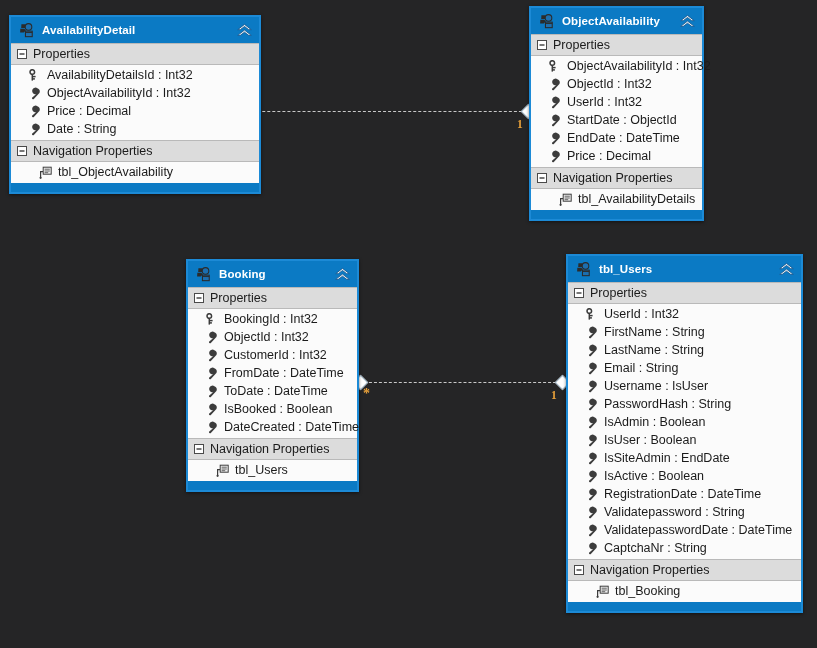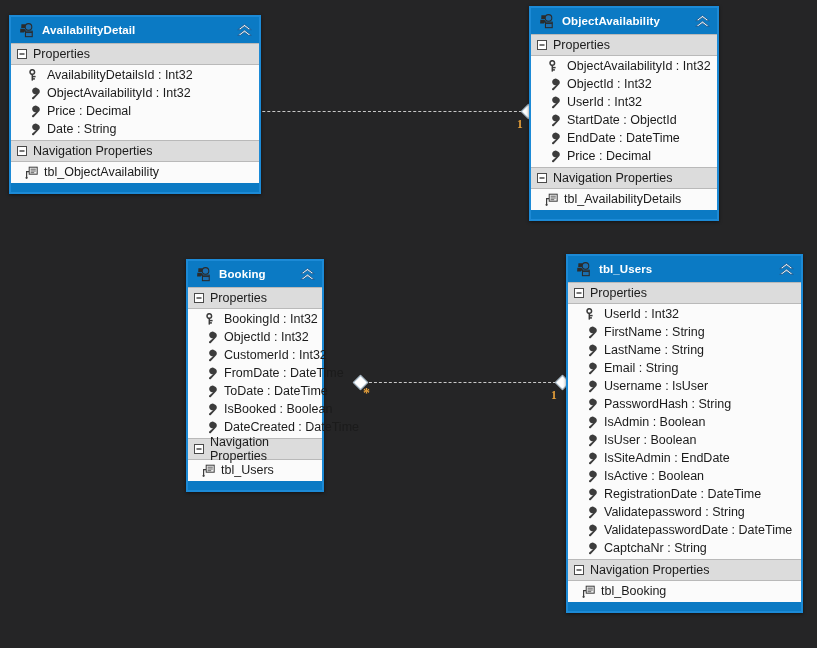--- a/index.html
+++ b/index.html
@@ -62,21 +62,21 @@
   .prop-row {
     display: flex;
     align-items: center;
     height: 18px;
     padding-left: 18px;
     font-size: 12.5px;
     color: #1b1b1b;
     white-space: nowrap;
   }
   .prop-row .prop-label { margin-left: 6px; }
-  .nav-row { padding-left: 14px; }
+  .nav-row { padding-left: 28px; }
   .entity-footer {
     height: 9px;
     background: #0b7ac4;
   }
 
   
   .ico {
     display: inline-flex;
     align-items: center;
     justify-content: center;
@@ -224,21 +224,21 @@
               <circle cx="1.6" cy="11.8" r="1.1" fill="#3c3c3c"></circle>
             </svg>
           </span>
           <span class="prop-label">tbl_ObjectAvailability</span>
         </div>
       </div>
     </div>
     <div class="entity-footer"></div>
   </div>
 
-  <div class="entity" style="left:529px; top:6px; width:190px;">
+  <div class="entity" style="left:529px; top:6px; width:175px;">
     <div class="entity-header">
       <span class="ico ico-entity">
         <svg width="17" height="17" viewBox="0 0 16 16">
           <path d="M3.2 2.1 L7.0 2.1 L8.4 3.6 L6.4 5.6 L3.0 5.6 Z" fill="#2b2b2b"></path>
           <path d="M2.2 6.4 L6.0 6.4 L7.4 7.9 L5.4 9.9 L2.0 9.9 Z" fill="#2b2b2b"></path>
           <circle cx="9.9" cy="4.6" r="3.1" fill="#1c6fb0" stroke="#2b2b2b" stroke-width="1"></circle>
           <rect x="7.0" y="8.6" width="6.4" height="5.2" fill="#1c6fb0" stroke="#2b2b2b" stroke-width="1"></rect>
           <path d="M7.0 9.9 L13.4 9.9" stroke="#2b2b2b" stroke-width="0.9"></path>
         </svg>
       </span>
@@ -334,21 +334,21 @@
               <circle cx="1.6" cy="11.8" r="1.1" fill="#3c3c3c"></circle>
             </svg>
           </span>
           <span class="prop-label">tbl_AvailabilityDetails</span>
         </div>
       </div>
     </div>
     <div class="entity-footer"></div>
   </div>
 
-  <div class="entity" style="left:186px; top:259px; width:138px;">
+  <div class="entity" style="left:186px; top:259px; width:173px;">
     <div class="entity-header">
       <span class="ico ico-entity">
         <svg width="17" height="17" viewBox="0 0 16 16">
           <path d="M3.2 2.1 L7.0 2.1 L8.4 3.6 L6.4 5.6 L3.0 5.6 Z" fill="#2b2b2b"></path>
           <path d="M2.2 6.4 L6.0 6.4 L7.4 7.9 L5.4 9.9 L2.0 9.9 Z" fill="#2b2b2b"></path>
           <circle cx="9.9" cy="4.6" r="3.1" fill="#1c6fb0" stroke="#2b2b2b" stroke-width="1"></circle>
           <rect x="7.0" y="8.6" width="6.4" height="5.2" fill="#1c6fb0" stroke="#2b2b2b" stroke-width="1"></rect>
           <path d="M7.0 9.9 L13.4 9.9" stroke="#2b2b2b" stroke-width="0.9"></path>
         </svg>
       </span>

